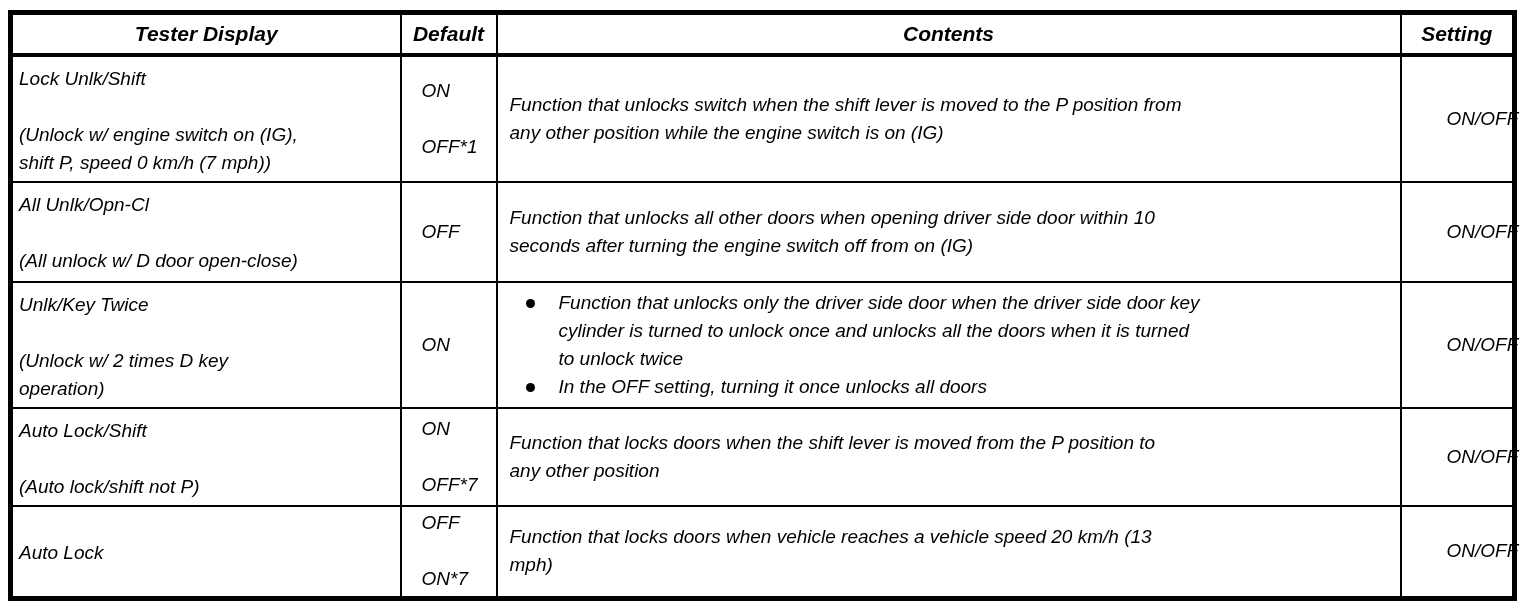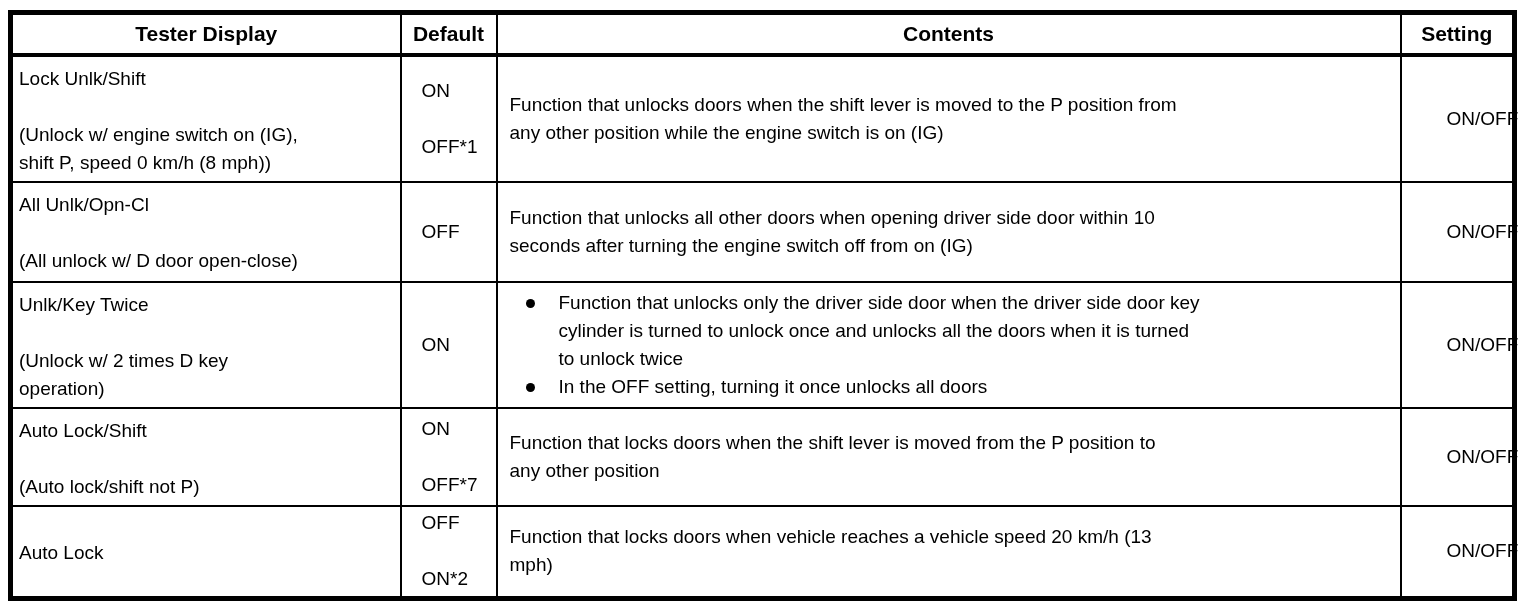--- a/index.html
+++ b/index.html
@@ -20,20 +20,21 @@
   }
   table.doc-table {
     position: absolute;
     left: 8px;
     top: 10px;
     width: 1504px;
     border-collapse: collapse;
     table-layout: fixed;
     border: 5px solid #000000;
     background: #ffffff;
+    font-style: italic;
   }
   col.c1 { width: 390px; }
   col.c2 { width: 96px; }
   col.c3 { width: 904px; }
   col.c4 { width: 114px; }
 
   th, td {
     border: 2px solid #000000;
     padding: 0;
     font-size: 19px;
@@ -115,29 +116,29 @@
         <th>Setting</th>
       </tr>
     </thead>
     <tbody>
 
       <tr class="r1">
         <td class="c-display">
           <div class="ln">Lock Unlk/Shift</div>
           <div class="ln"></div>
           <div class="ln">(Unlock w/ engine switch on (IG),</div>
-          <div class="ln">shift P, speed 0 km/h (8 mph))</div>
+          <div class="ln">shift P, speed 0 km/h (7 mph))</div>
         </td>
         <td class="c-default">
           <div class="ln">ON</div>
           <div class="ln"></div>
           <div class="ln">OFF*1</div>
         </td>
         <td class="c-contents">
-          <div class="ln">Function that unlocks doors when the shift lever is moved to the P position from</div>
+          <div class="ln">Function that unlocks switch when the shift lever is moved to the P position from</div>
           <div class="ln">any other position while the engine switch is on (IG)</div>
         </td>
         <td class="c-setting">
           <div class="ln">ON/OFF</div>
         </td>
       </tr>
 
       <tr class="r2">
         <td class="c-display">
           <div class="ln">All Unlk/Opn-Cl</div>
@@ -207,21 +208,21 @@
         </td>
       </tr>
 
       <tr class="r5">
         <td class="c-display v-center">
           <div class="ln">Auto Lock</div>
         </td>
         <td class="c-default">
           <div class="ln">OFF</div>
           <div class="ln"></div>
-          <div class="ln">ON*2</div>
+          <div class="ln">ON*7</div>
         </td>
         <td class="c-contents">
           <div class="ln">Function that locks doors when vehicle reaches a vehicle speed 20 km/h (13</div>
           <div class="ln">mph)</div>
         </td>
         <td class="c-setting">
           <div class="ln">ON/OFF</div>
         </td>
       </tr>
 

